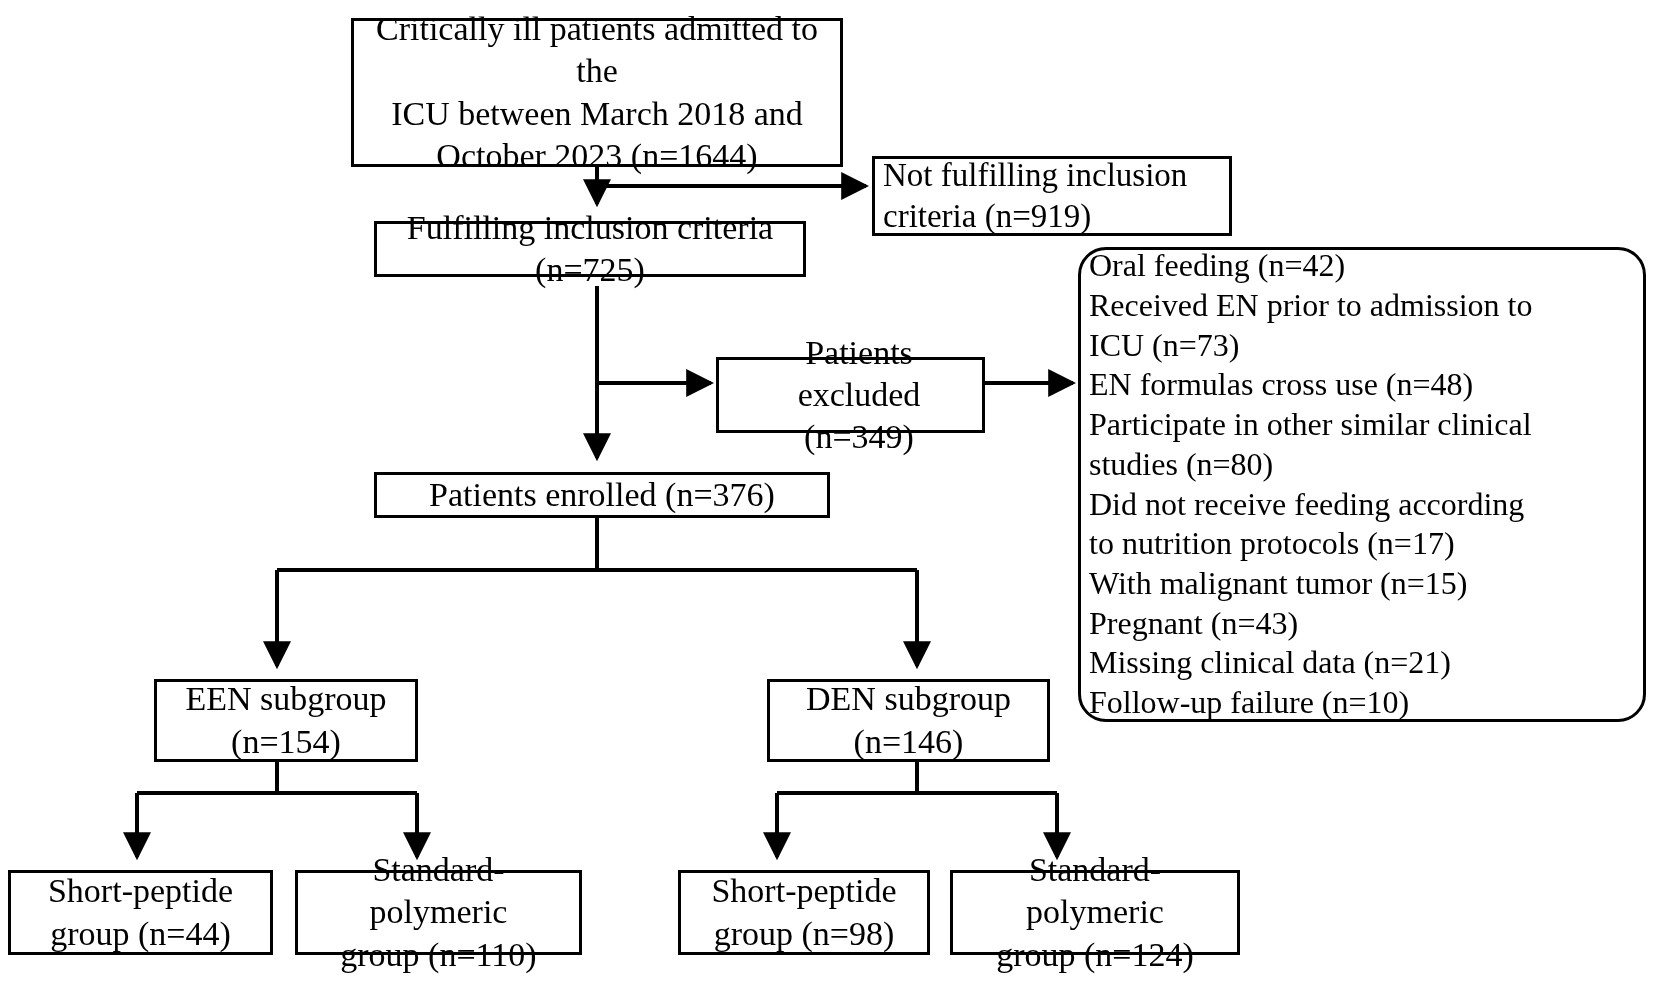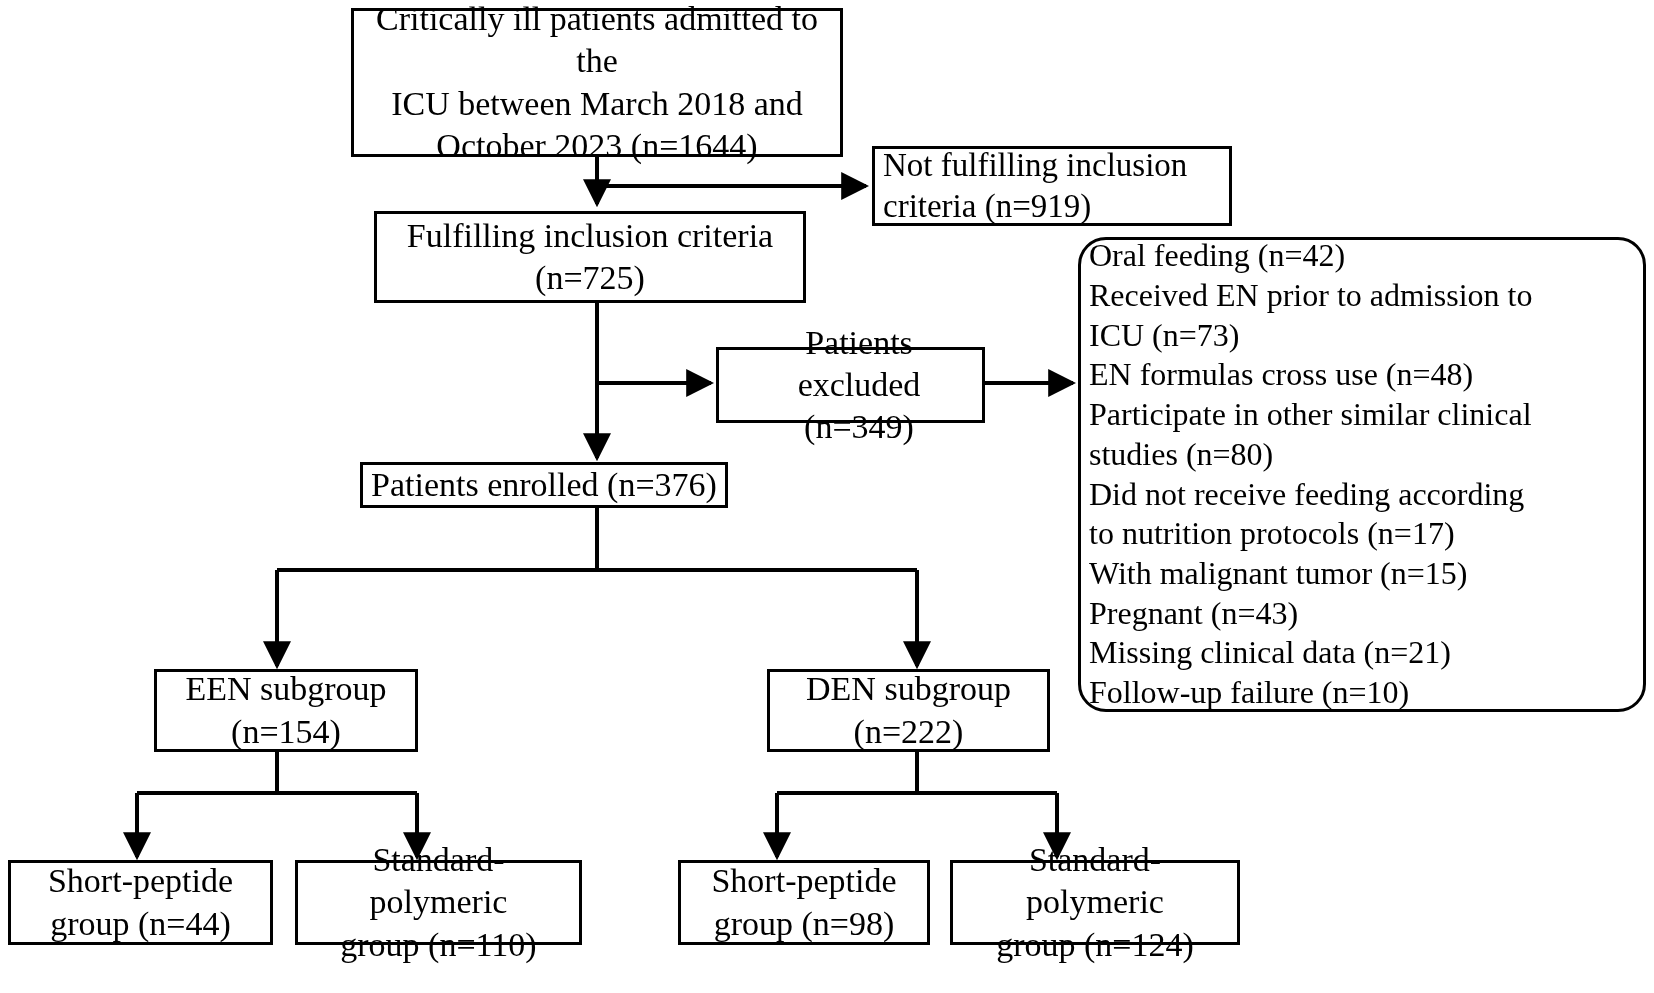--- a/index.html
+++ b/index.html
@@ -28,20 +28,21 @@
   .node-box {
     position: absolute;
     box-sizing: border-box;
     border: 3px solid #000000;
     background: #ffffff;
     display: flex;
     align-items: center;
     justify-content: center;
     color: #000000;
     line-height: 1.24;
+    margin-top: 10px;
   }
   .node-box .txt {
     display: block;
     width: 100%;
     padding: 0 8px;
     box-sizing: border-box;
     white-space: pre-line;
   }
   .center-txt .txt { text-align: center; }
   .left-txt  .txt { text-align: left; }
@@ -100,21 +101,21 @@
     <span class="txt">Critically ill patients admitted to the
 ICU between March 2018 and
 October 2023 (n=1644)</span>
   </div>
 
   <div class="node-box left-txt fs-33" style="left:872px; top:146px; width:360px; height:80px;justify-content:flex-end;">
     <span class="txt">Not fulfilling inclusion
 criteria (n=919)</span>
   </div>
 
-  <div class="node-box center-txt fs-34" style="left:374px; top:211px; width:432px; height:92px;">
+  <div class="node-box center-txt fs-34" style="left:374px; top:211px; width:432px; height:56px;">
     <span class="txt">Fulfilling inclusion criteria
 (n=725)</span>
   </div>
 
   <div class="node-box center-txt fs-34" style="left:716px; top:347px; width:269px; height:76px;padding-left:17px;">
     <span class="txt">Patients excluded
 (n=349)</span>
   </div>
 
   <div class="node-box left-txt fs-32" style="left:1078px; top:237px; width:568px; height:475px;border-radius:28px;">
@@ -125,32 +126,32 @@
 Participate in other similar clinical
 studies (n=80)
 Did not receive feeding according
 to nutrition protocols (n=17)
 With malignant tumor (n=15)
 Pregnant (n=43)
 Missing clinical data (n=21)
 Follow-up failure (n=10)</span>
   </div>
 
-  <div class="node-box center-txt fs-34" style="left:360px; top:462px; width:368px; height:46px;">
+  <div class="node-box center-txt fs-34" style="left:374px; top:462px; width:456px; height:46px;">
     <span class="txt">Patients enrolled (n=376)</span>
   </div>
 
   <div class="node-box center-txt fs-34" style="left:154px; top:669px; width:264px; height:83px;font-family:Liberation Serif, serif;">
     <span class="txt">EEN subgroup
 (n=154)</span>
   </div>
 
   <div class="node-box center-txt fs-34" style="left:767px; top:669px; width:283px; height:83px;">
     <span class="txt">DEN subgroup
-(n=222)</span>
+(n=146)</span>
   </div>
 
   <div class="node-box center-txt fs-34" style="left:8px; top:860px; width:265px; height:85px;">
     <span class="txt">Short-peptide
 group (n=44)</span>
   </div>
 
   <div class="node-box center-txt fs-34" style="left:295px; top:860px; width:287px; height:85px;">
     <span class="txt">Standard-polymeric
 group (n=110)</span>

